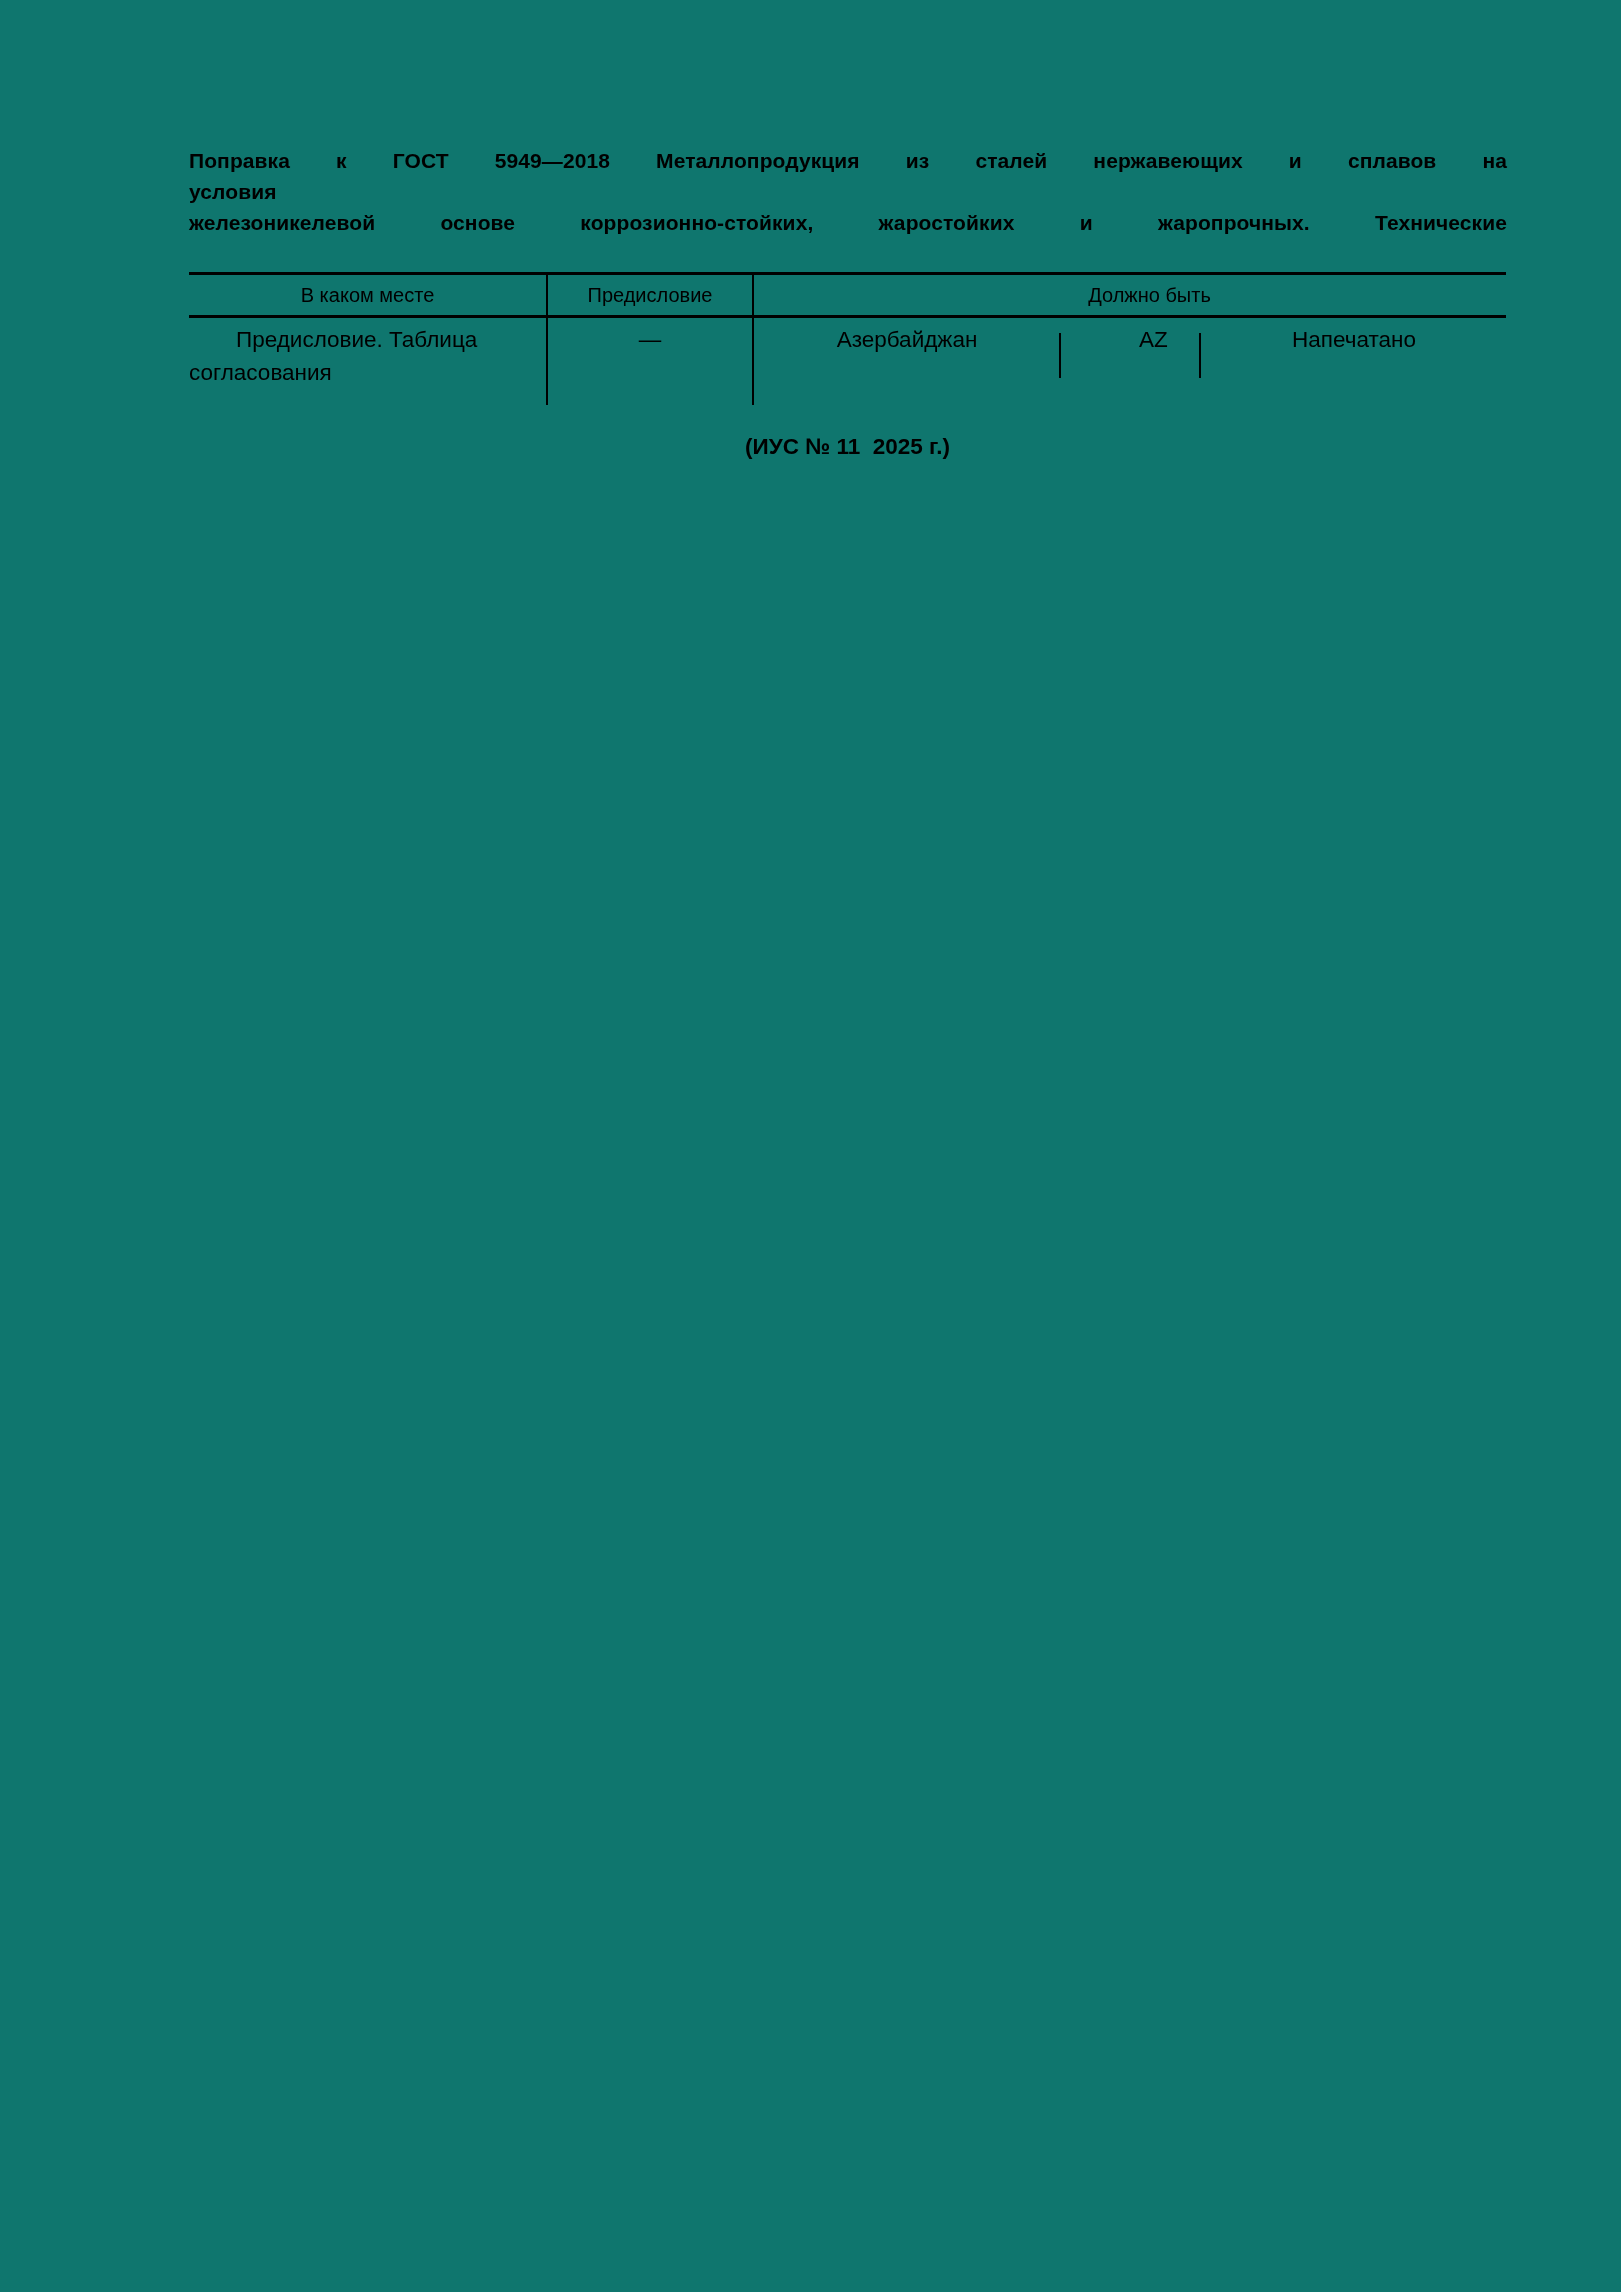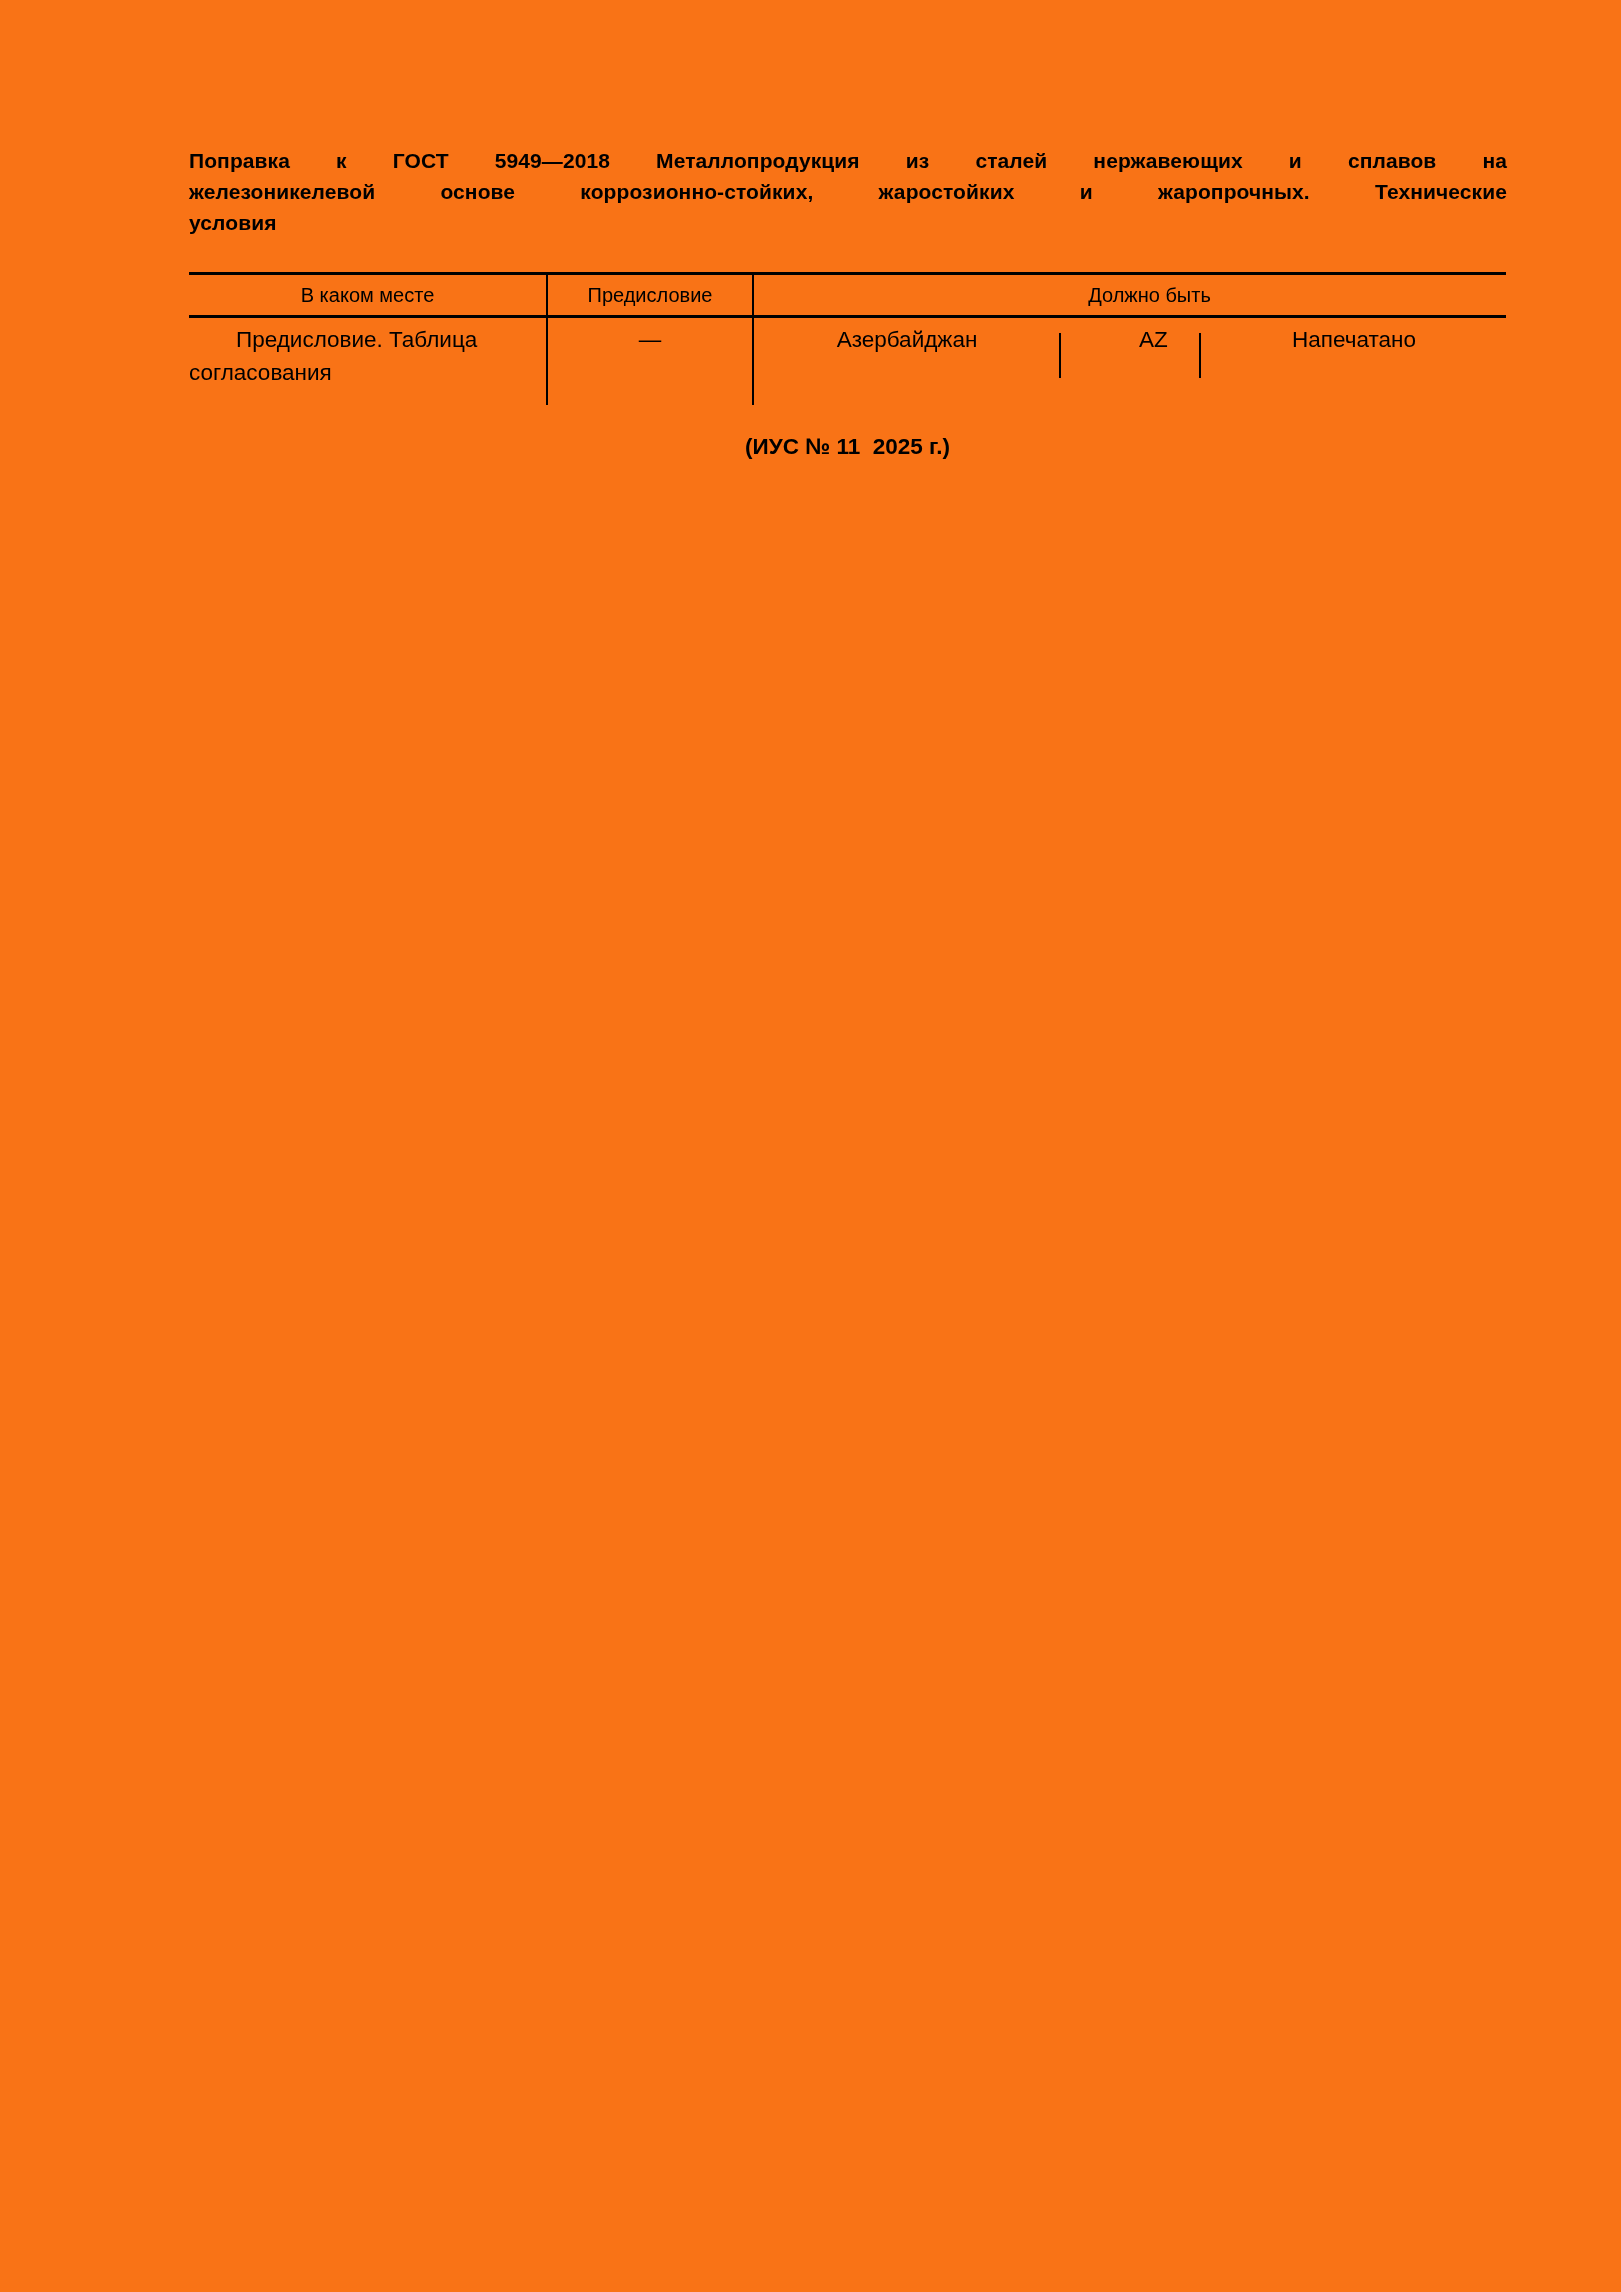--- a/index.html
+++ b/index.html
@@ -15,21 +15,21 @@
     color: #000000;
     overflow: hidden;
   }
 
   
   .page {
     position: absolute;
     left: 0; top: 0;
     width: 1621px;
     height: 2293px;
-    background: #f97316;
+    background: #0f766e;
   }
 
   
   .doc-title {
     position: absolute;
     left: 189px;
     top: 145px;
     width: 1318px;
     font-size: 21px;
     line-height: 31px;
@@ -143,22 +143,22 @@
     font-weight: bold;
   }
 </style>
 </head>
 <body>
 
 <div class="page">
 
   <div class="doc-title">
     <span class="tline">Поправка к ГОСТ 5949—2018 Металлопродукция из сталей нержавеющих и сплавов на</span>
+    <span class="tline last">условия</span>
     <span class="tline">железоникелевой основе коррозионно-стойких, жаростойких и жаропрочных. Технические</span>
-    <span class="tline last">условия</span>
   </div>
 
   <div class="corr-table">
 
     <div class="rule top"></div>
     <div class="rule mid"></div>
 
     <div class="vline col1"></div>
     <div class="vline col2"></div>
     <div class="vline sub1"></div>

